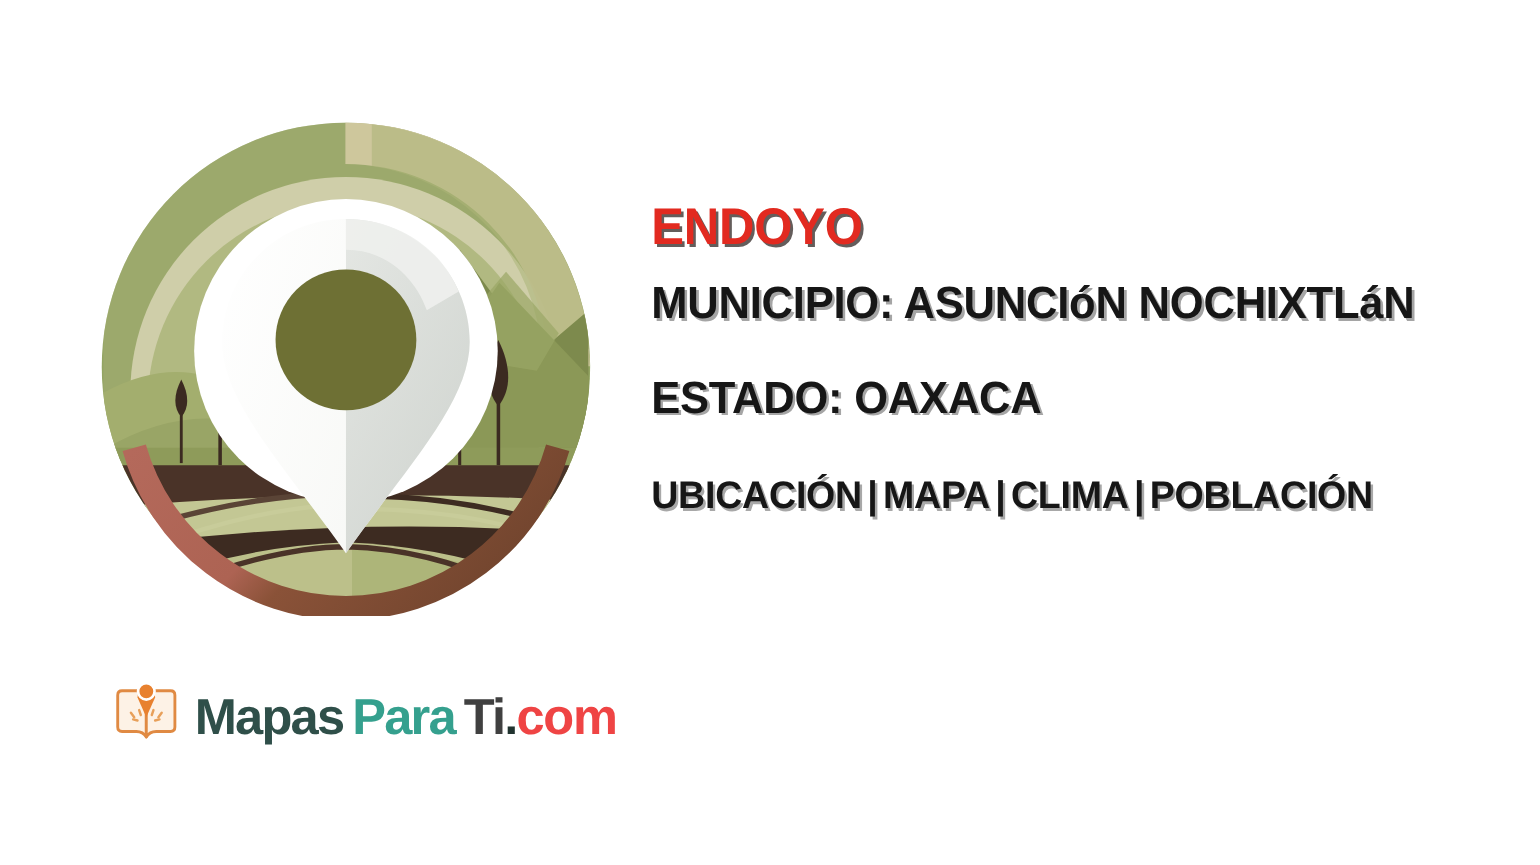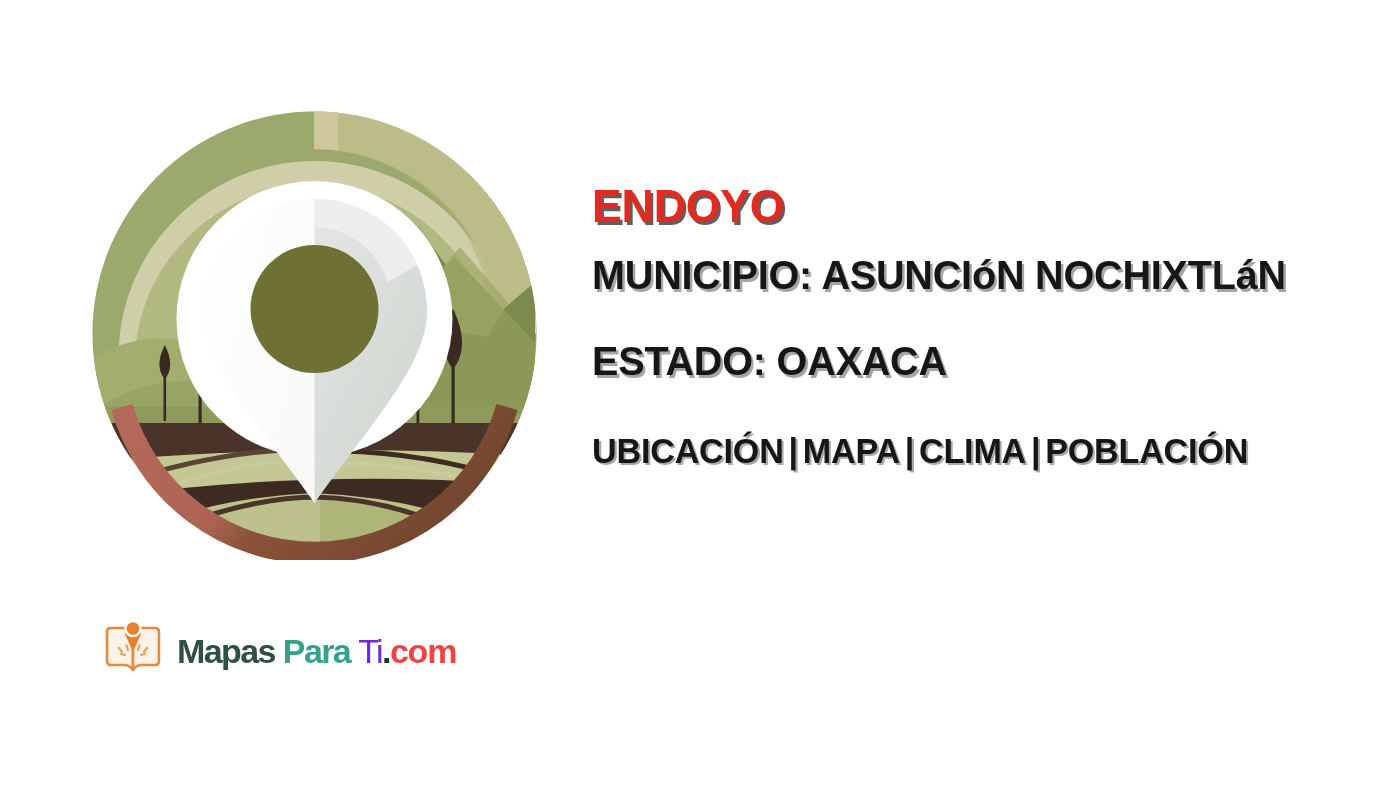--- a/index.html
+++ b/index.html
@@ -109,30 +109,30 @@
   #brand-mark {
     width: 66px;
     height: 66px;
     flex: 0 0 auto;
   }
   #brand-mark svg { display: block; width: 66px; height: 66px; }
 
   #brand-word {
     margin-left: 11px;
     font-family: "Liberation Sans", sans-serif;
-    font-size: 34px;
+    font-size: 46px;
     line-height: 1;
     letter-spacing: -1.6px;
     white-space: nowrap;
     display: flex;
     align-items: baseline;
   }
   .w-mapas { color: #2f4f49; font-weight: bold; }
   .w-para  { color: #35a08e; font-weight: bold; padding-left: 8px; }
-  .w-ti    { color: #6d28d9; font-weight: normal; padding-left: 8px; }
+  .w-ti    { color: #404040; font-weight: bold; padding-left: 8px; }
   .w-dot   { color: #21332f; font-weight: bold; }
   .w-com   { color: #ef4444; font-weight: bold; letter-spacing: -1.2px; }
 </style>
 </head>
 <body>
 
 <div id="page">
 
   <div id="emblem">
     <svg viewBox="0 0 453 453" xmlns="http://www.w3.org/2000/svg" role="img">

